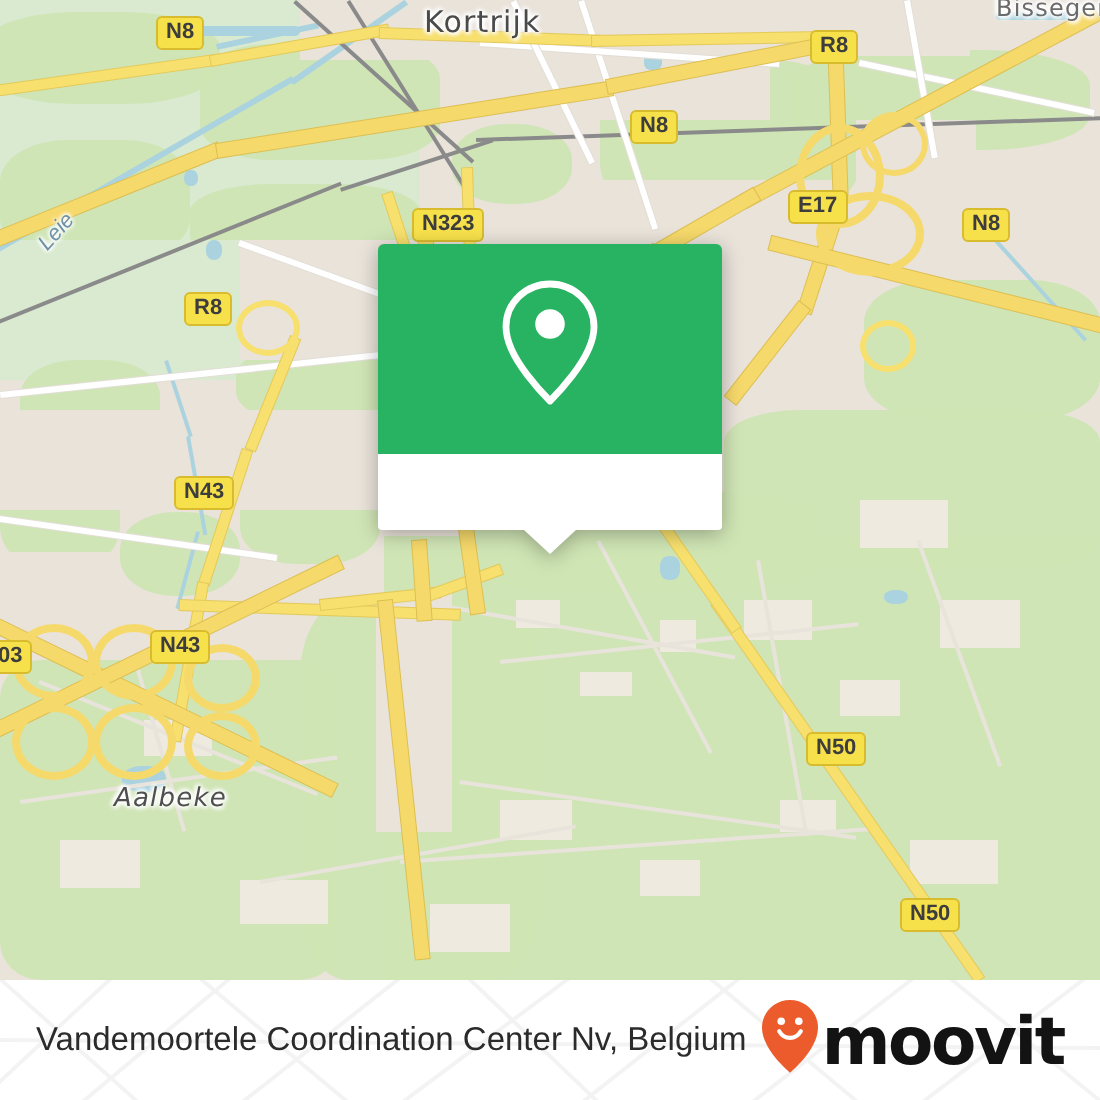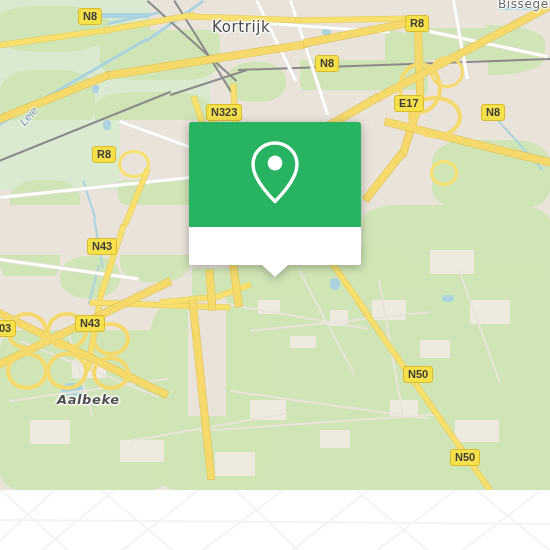--- a/index.html
+++ b/index.html
@@ -108,21 +108,20 @@
     pointer-events: none;
   }
   .place-label.small {
     font-size: 12px;
     color: #6b6b6b;
   }
   .place-label.italic {
     font-style: italic;
     font-size: 13px;
     color: #4f4f4f;
-    font-weight: bold;
   }
   .river-label {
     position: absolute;
     color: #6f92a8;
     font-size: 11px;
     font-style: italic;
     white-space: nowrap;
     text-shadow: 1px 0 2px #fff, -1px 0 2px #fff, 0 1px 2px #fff, 0 -1px 2px #fff;
   }
 
@@ -409,21 +408,21 @@
       <div class="shield" style="left:206px;top:104px;">N323</div>
       <div class="shield" style="left:92px;top:146px;">R8</div>
       <div class="shield" style="left:87px;top:238px;">N43</div>
       <div class="shield" style="left:75px;top:315px;">N43</div>
       <div class="shield" style="left:-6px;top:320px;">03</div>
       <div class="shield" style="left:403px;top:366px;">N50</div>
       <div class="shield" style="left:450px;top:449px;">N50</div>
     </div>
 
     <div>
-      <div class="place-label" style="left:212px;top:18px;">Kortrijk</div>
+      <div class="place-label" style="left:212px;top:2px;">Kortrijk</div>
       <div class="place-label small" style="left:498px;top:-3px;">Bissegem-Ko</div>
       <div class="place-label italic" style="left:57px;top:392px;">Aalbeke</div>
       <div class="river-label" style="left:18px;top:110px;transform:rotate(-48deg);">Leie</div>
     </div>
 
 
     <div id="popup">
       <div id="popup-body">
         <span>
           <svg width="56" height="70" viewBox="0 0 56 70" fill="none" xmlns="http://www.w3.org/2000/svg">
@@ -450,16 +449,28 @@
         <path d="M460 62 L548 -5"></path>
         <path d="M-5 -5 L70 62"></path>
         <path d="M95 -5 L175 62"></path>
         <path d="M230 -5 L300 62"></path>
         <path d="M350 -5 L430 62"></path>
         <path d="M470 -5 L552 62"></path>
         <path d="M0 30 L550 34"></path>
       </g>
     </svg>
 
-
+    <div id="footer-title">Vandemoortele Coordination Center Nv, Belgium</div>
+
+    <div id="brand">
+      <span style="display:inline-block;margin-right:1px;">
+        <svg width="30" height="38" viewBox="0 0 30 38" xmlns="http://www.w3.org/2000/svg">
+          <path d="M15 1C7.3 1 1 7.1 1 14.7c0 6.2 4.2 12.2 7.6 16.3A77 77 0 0 0 15 37.4a77 77 0 0 0 6.4-6.4C24.8 26.9 29 20.9 29 14.7 29 7.1 22.7 1 15 1z" fill="#ec5b2b"></path>
+          <circle cx="10.6" cy="11.6" r="1.9" fill="#ffffff"></circle>
+          <circle cx="19.4" cy="11.6" r="1.9" fill="#ffffff"></circle>
+          <path d="M9.6 16.6c1.3 2.2 3.2 3.3 5.4 3.3s4.1-1.1 5.4-3.3" stroke="#ffffff" stroke-width="2.1" fill="none" stroke-linecap="round"></path>
+        </svg>
+      </span>
+      <span id="brand-wordmark">moovit</span>
+    </div>
   </div>
 
 </div>
 
 </body></html>

